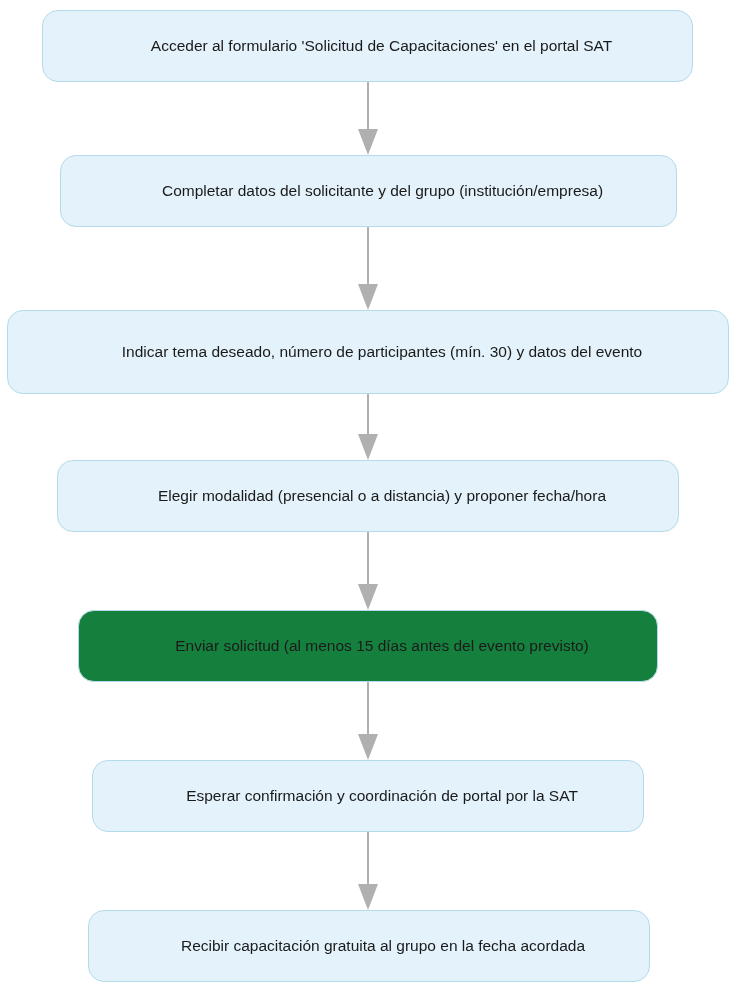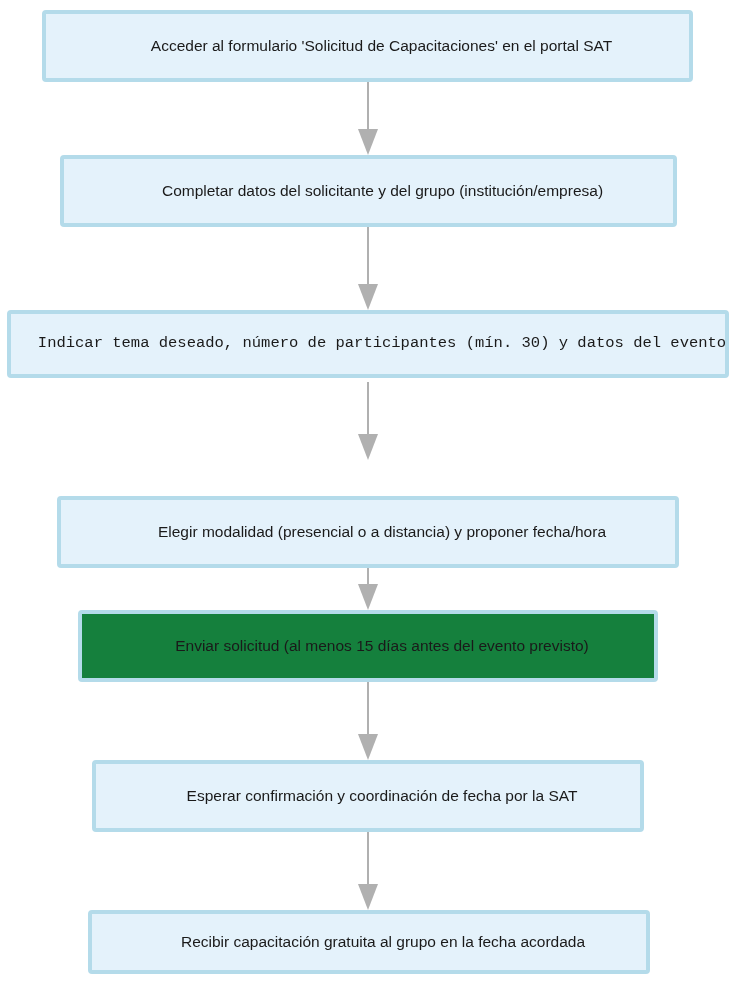--- a/index.html
+++ b/index.html
@@ -16,22 +16,22 @@
   }
   #flowchart {
     position: relative;
     width: 737px;
     height: 992px;
   }
   .node {
     position: absolute;
     box-sizing: border-box;
     background: #e4f2fb;
-    border: 4px solid #6d28d9;
-    border-radius: 4px;
+    border: 1px solid #6d28d9;
+    border-radius: 16px;
     display: flex;
     align-items: center;
     justify-content: center;
     text-align: center;
     padding-left: 28px;
   }
   .node-label {
     font-size: 15.5px;
     line-height: 1.25;
     color: #1a1a1a;
@@ -89,33 +89,33 @@
   </svg>
 
   <div class="node" style="left: 42px; top: 10px; width: 651px; height: 72px; background: rgb(228, 242, 251); border-color: rgb(180, 219, 234);">
     <span class="node-label" style="color: rgb(26, 26, 26);">Acceder al formulario 'Solicitud de Capacitaciones' en el portal SAT</span>
   </div>
 
   <div class="node" style="left: 60px; top: 155px; width: 617px; height: 72px; background: rgb(228, 242, 251); border-color: rgb(180, 219, 234);">
     <span class="node-label" style="color: rgb(26, 26, 26); text-align: center;">Completar datos del solicitante y del grupo (institución/empresa)</span>
   </div>
 
-  <div class="node" style="left: 7px; top: 310px; width: 722px; height: 68px; background: rgb(228, 242, 251); border-color: rgb(180, 219, 234); font-family: Liberation Mono, monospace;">
+  <div class="node" style="left: 7px; top: 310px; width: 722px; height: 84px; background: rgb(228, 242, 251); border-color: rgb(180, 219, 234);">
     <span class="node-label" style="color: rgb(26, 26, 26);">Indicar tema deseado, número de participantes (mín. 30) y datos del evento</span>
   </div>
 
-  <div class="node" style="left: 57px; top: 460px; width: 622px; height: 72px; background: rgb(228, 242, 251); border-color: rgb(180, 219, 234); margin-top: 36px;">
+  <div class="node" style="left: 57px; top: 460px; width: 622px; height: 72px; background: rgb(228, 242, 251); border-color: rgb(180, 219, 234);">
     <span class="node-label" style="color: rgb(26, 26, 26);">Elegir modalidad (presencial o a distancia) y proponer fecha/hora</span>
   </div>
 
   <div class="node" style="left: 78px; top: 610px; width: 580px; height: 72px; background: #15803d; border-color: rgb(180, 219, 234);">
     <span class="node-label" style="color: rgb(26, 26, 26);">Enviar solicitud (al menos 15 días antes del evento previsto)</span>
   </div>
 
   <div class="node" style="left: 92px; top: 760px; width: 552px; height: 72px; background: rgb(228, 242, 251); border-color: rgb(180, 219, 234);">
-    <span class="node-label" style="color: rgb(26, 26, 26);">Esperar confirmación y coordinación de fecha por la SAT</span>
+    <span class="node-label" style="color: rgb(26, 26, 26);">Esperar confirmación y coordinación de portal por la SAT</span>
   </div>
 
-  <div class="node" style="left: 88px; top: 910px; width: 562px; height: 64px; background: rgb(228, 242, 251); border-color: rgb(180, 219, 234);">
+  <div class="node" style="left: 88px; top: 910px; width: 562px; height: 72px; background: rgb(228, 242, 251); border-color: rgb(180, 219, 234);">
     <span class="node-label" style="color: rgb(26, 26, 26);">Recibir capacitación gratuita al grupo en la fecha acordada</span>
   </div>
 
 </div>
 
 </body></html>

